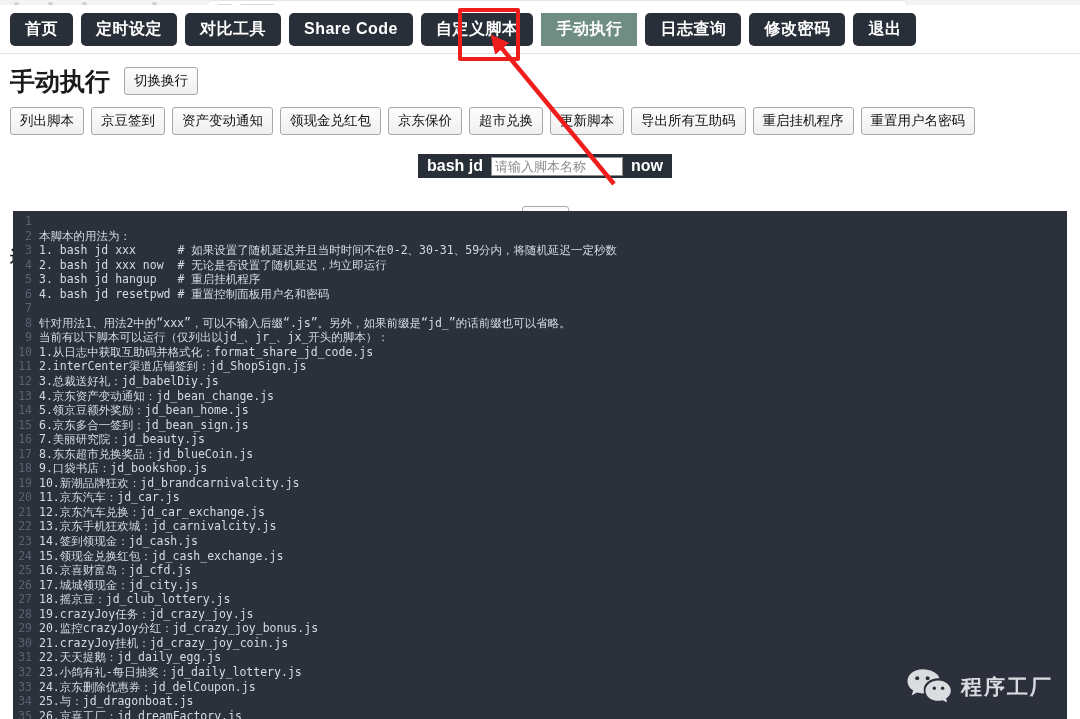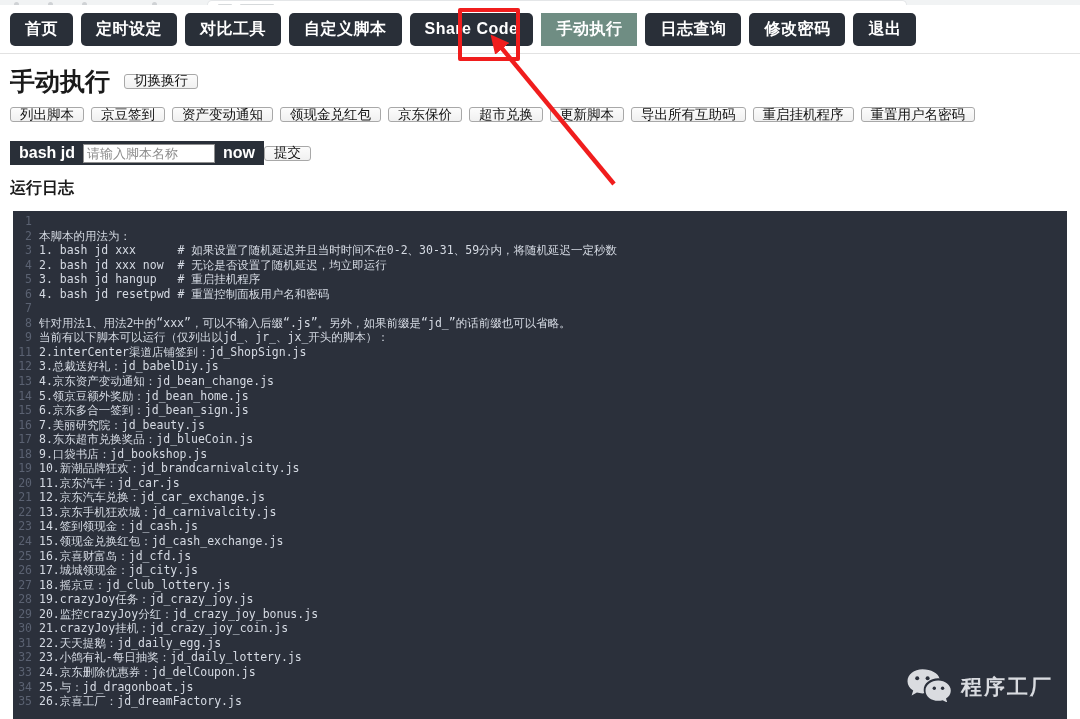--- a/index.html
+++ b/index.html
@@ -110,21 +110,21 @@
     align-items: center;
     padding: 8px 0 0 10px;
     gap: 14px;
   }
   .title-row .page-title { padding: 0; }
 
   .plain-btn {
     display: inline-flex;
     align-items: center;
     justify-content: center;
-    height: 15px;
+    height: 28px;
     padding: 0 9px;
     font-size: 13.5px;
     color: #111111;
     background: linear-gradient(#fcfcfc, #f0f0f0);
     border: 1px solid #a8a8a8;
     border-radius: 3px;
     cursor: pointer;
     white-space: nowrap;
     box-sizing: border-box;
     font-family: "Liberation Sans", "DejaVu Sans", sans-serif;
@@ -135,22 +135,23 @@
     align-items: center;
     gap: 7px;
     padding: 11px 0 8px 10px;
     flex-wrap: nowrap;
   }
 
   
   .cmd-row {
     display: flex;
     align-items: center;
-    gap: 0;
+    gap: 28px;
     padding: 11px 0 0 10px;
+    flex-direction: column;
   }
   .cmd-box {
     display: inline-flex;
     align-items: center;
     background: #292f38;
     height: 24px;
     padding: 0 9px;
     gap: 8px;
     box-sizing: border-box;
   }
@@ -268,22 +269,22 @@
     <span class="bs-bar" style="left:10px; width:14px;"></span>
     <span class="bs-bar" style="left:32px; width:34px;"></span>
   </div>
 </div>
 
 <div class="navbar">
   <div class="nav-list" id="nav-list">
       <div class="nav-btn">首页</div>
       <div class="nav-btn">定时设定</div>
       <div class="nav-btn">对比工具</div>
+      <div class="nav-btn">Share Code</div>
       <div class="nav-btn">自定义脚本</div>
-      <div class="nav-btn">Share Code</div>
       <div class="nav-btn active">手动执行</div>
       <div class="nav-btn">日志查询</div>
       <div class="nav-btn">修改密码</div>
       <div class="nav-btn">退出</div>
     </div>
 </div>
 
 <div class="page">
 
   <div class="title-row">
@@ -345,20 +346,24 @@
           <span class="ln">7</span>
           <span class="code-text"></span>
         </div>
         <div class="code-line">
           <span class="ln">8</span>
           <span class="code-text">针对用法1、用法2中的“xxx”，可以不输入后缀“.js”。另外，如果前缀是“jd_”的话前缀也可以省略。</span>
         </div>
         <div class="code-line">
           <span class="ln">9</span>
           <span class="code-text">当前有以下脚本可以运行（仅列出以jd_、jr_、jx_开头的脚本）：</span>
+        </div>
+        <div class="code-line">
+          <span class="ln">10</span>
+          <span class="code-text">1.从日志中获取互助码并格式化：format_share_jd_code.js</span>
         </div>
         <div class="code-line">
           <span class="ln">11</span>
           <span class="code-text">2.interCenter渠道店铺签到：jd_ShopSign.js</span>
         </div>
         <div class="code-line">
           <span class="ln">12</span>
           <span class="code-text">3.总裁送好礼：jd_babelDiy.js</span>
         </div>
         <div class="code-line">

